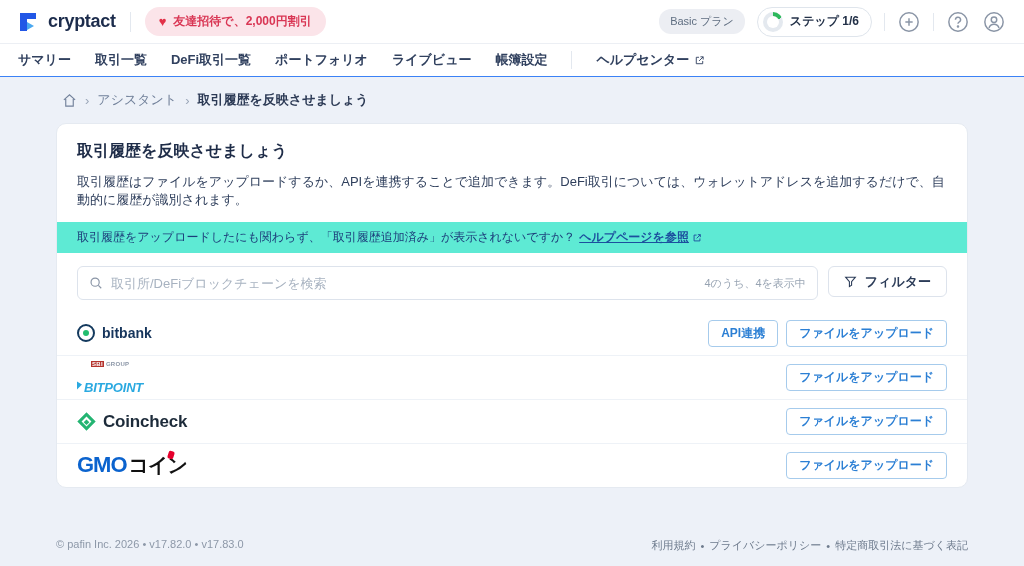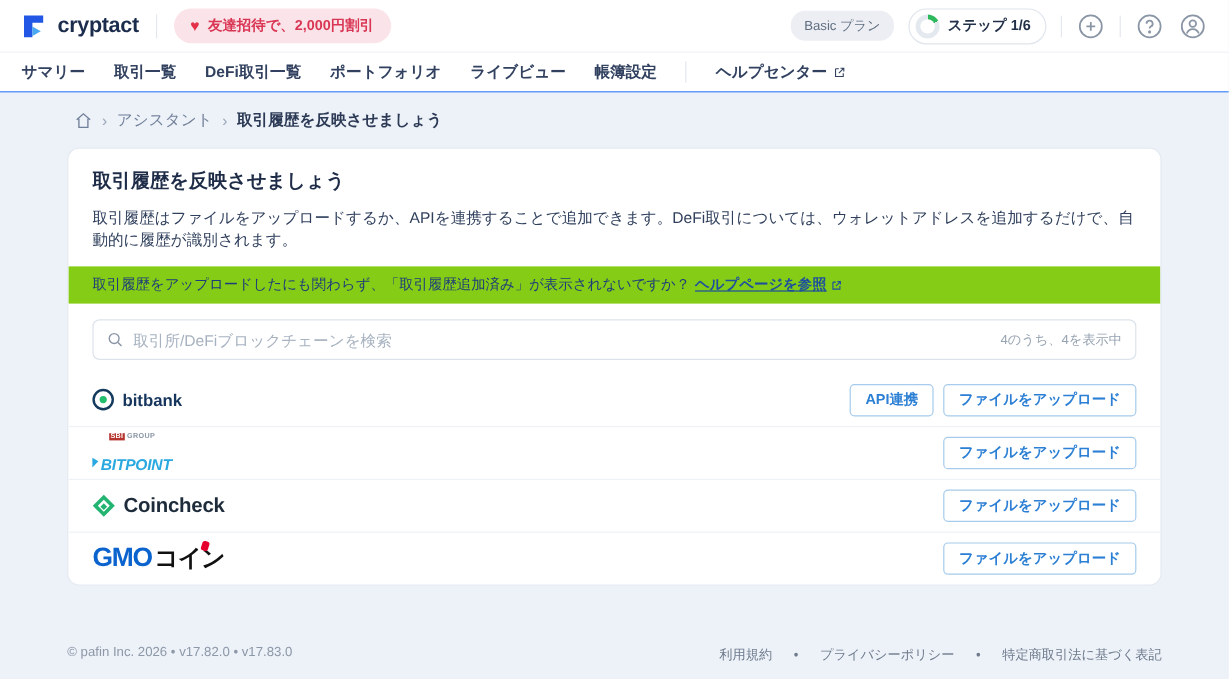--- a/index.html
+++ b/index.html
@@ -31,21 +31,21 @@
   .breadcrumb { display:flex; align-items:center; gap:8px; padding:14px 0 12px 62px; font-size:13px; color:#71809a; }
   .crumb-sep { color:#9aa6b8; font-size:13px; }
   .crumb-current { color:#2c3a55; font-weight:700; }
   .home-ic { color:#71809a; display:flex; cursor:pointer; }
 
   
   .card { margin:2px 56px 0; background:#fff; border:1px solid #e5eaf1; border-radius:10px; overflow:hidden; }
   .card-head { padding:17px 20px 13px; }
   .card-title { font-size:16px; font-weight:700; color:#1e2c48; }
   .card-desc { font-size:13px; color:#2f3f5c; margin-top:11px; }
-  .notice { background:#84cc16; padding:7px 20px; font-size:12px; color:#1c3d7a; display:flex; align-items:center; gap:4px; }
+  .notice { background:#5eead4; padding:7px 20px; font-size:12px; color:#1c3d7a; display:flex; align-items:center; gap:4px; }
   .notice a { color:#1c4f9e; font-weight:600; text-decoration:underline; display:inline-flex; align-items:center; gap:3px; cursor:pointer; }
 
   .search-row { display:flex; gap:10px; padding:13px 20px 11px; }
   .search-box { flex:1; display:flex; align-items:center; gap:8px; border:1px solid #dde3ec; border-radius:6px; height:31px; padding:16px 11px; background:#fff; }
   .search-box input { border:none; outline:none; flex:1; font-size:13px; color:#2c3c58; font-family:inherit; background:transparent; }
   .search-box input::placeholder { color:#a7b2c0; }
   .search-count { font-size:11px; color:#97a3b2; white-space:nowrap; }
   .filter-btn { display:flex; align-items:center; gap:8px; border:1px solid #dde3ec; border-radius:6px; height:31px; padding:0 15px; font-size:13px; font-weight:700; color:#2c3c58; background:#fff; cursor:pointer; font-family:inherit; }
 
   .row { display:flex; align-items:center; height:44px; padding:0 20px; border-top:1px solid #eef2f7; }
@@ -70,21 +70,21 @@
   .cc-icon::after { content:""; width:4px; height:4px; background:#24b472; }
   .cc-name { font-size:17px; font-weight:600; color:#1d2b3a; letter-spacing:-0.2px; }
 
   .gmo-wrap { position:relative; display:flex; align-items:baseline; }
   .gmo-blue { font-size:22px; font-weight:800; color:#0b63ce; letter-spacing:-1px; }
   .gmo-black { font-size:20px; font-weight:800; color:#111; letter-spacing:-1px; margin-left:2px; }
   .gmo-dot { position:absolute; right:13px; top:-1px; width:6px; height:8px; background:#e6002d; border-radius:2px; transform:rotate(18deg); }
 
   
   .footer { position:absolute; left:56px; right:56px; bottom:13px; display:flex; justify-content:space-between; font-size:11px; color:#8d98a8; }
-  .footer-links { display:flex; align-items:center; gap:18px; color:#6e7b8d;justify-content:space-between; }
+  .footer-links { display:flex; align-items:center; gap:5px; color:#6e7b8d;justify-content:space-between; }
   .footer-links .link { cursor:pointer; }
   svg { display:block; }
 </style>
 </head>
 <body>
 
 <div class="header">
   <div class="brand">
     <span>
       <svg width="22" height="22" viewBox="0 0 22 22">
@@ -176,20 +176,26 @@
 
   <div class="search-row">
     <div class="search-box">
       <svg width="14" height="14" viewBox="0 0 24 24" fill="none" stroke="#8a95a6" stroke-width="2">
         <circle cx="10.5" cy="10.5" r="7"></circle>
           <path d="M16 16l5 5"></path>
       </svg>
       <input type="text" value="" placeholder="取引所/DeFiブロックチェーンを検索" style="">
       <span class="search-count">4のうち、4を表示中</span>
     </div>
+    <button class="filter-btn">
+      <svg width="13" height="13" viewBox="0 0 24 24" fill="none" stroke="#2c3c58" stroke-width="2">
+        <path d="M3 4h18l-7 8.5V19l-4 2.5V12.5z"></path>
+      </svg>
+      <span>フィルター</span>
+    </button>
   </div>
 
   <div class="row" style="border-top:none;">
     <div class="row-logo">
       <span class="bb-icon"></span>
       <span class="bb-name">bitbank</span>
     </div>
     <div class="row-buttons">
       <button class="btn-outline">API連携</button>
       <button class="btn-outline">ファイルをアップロード</button>

